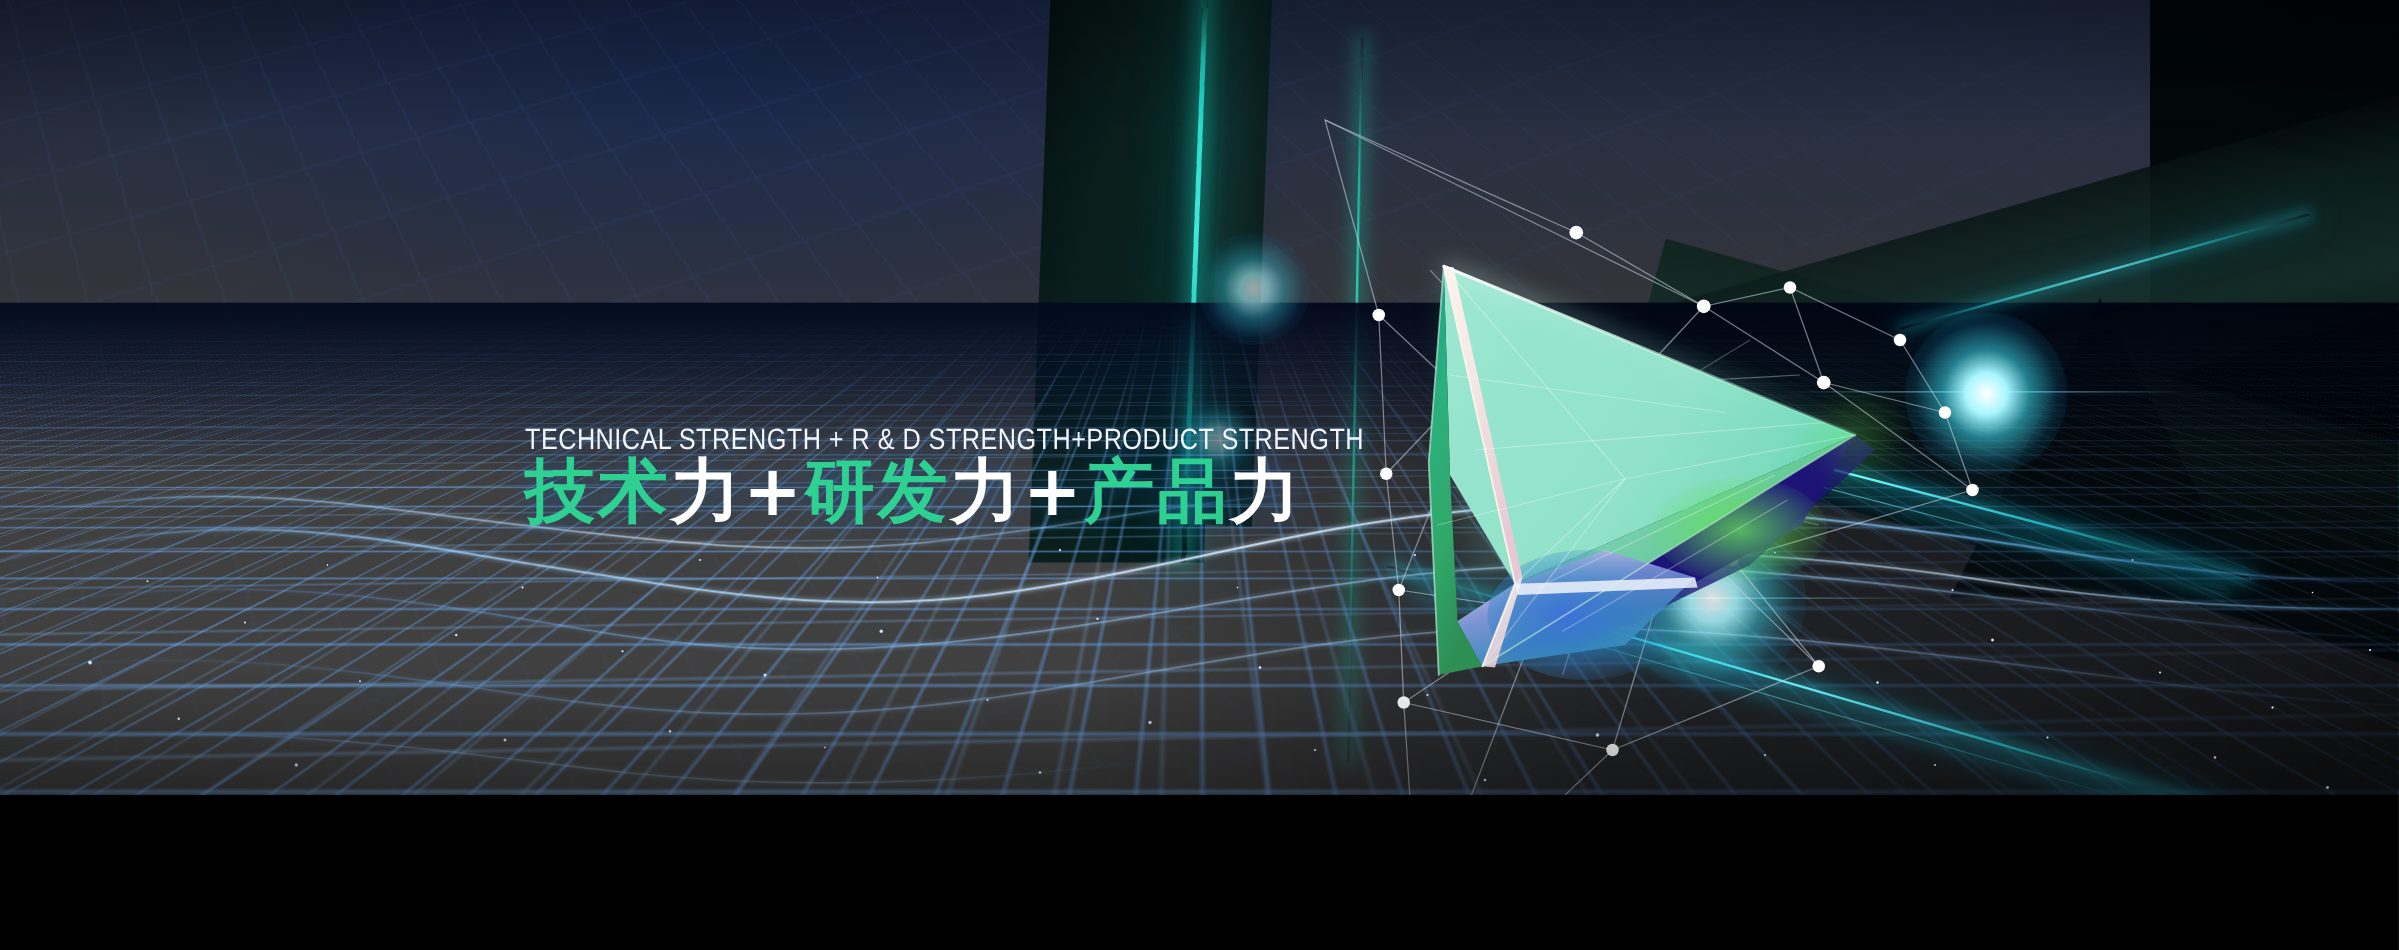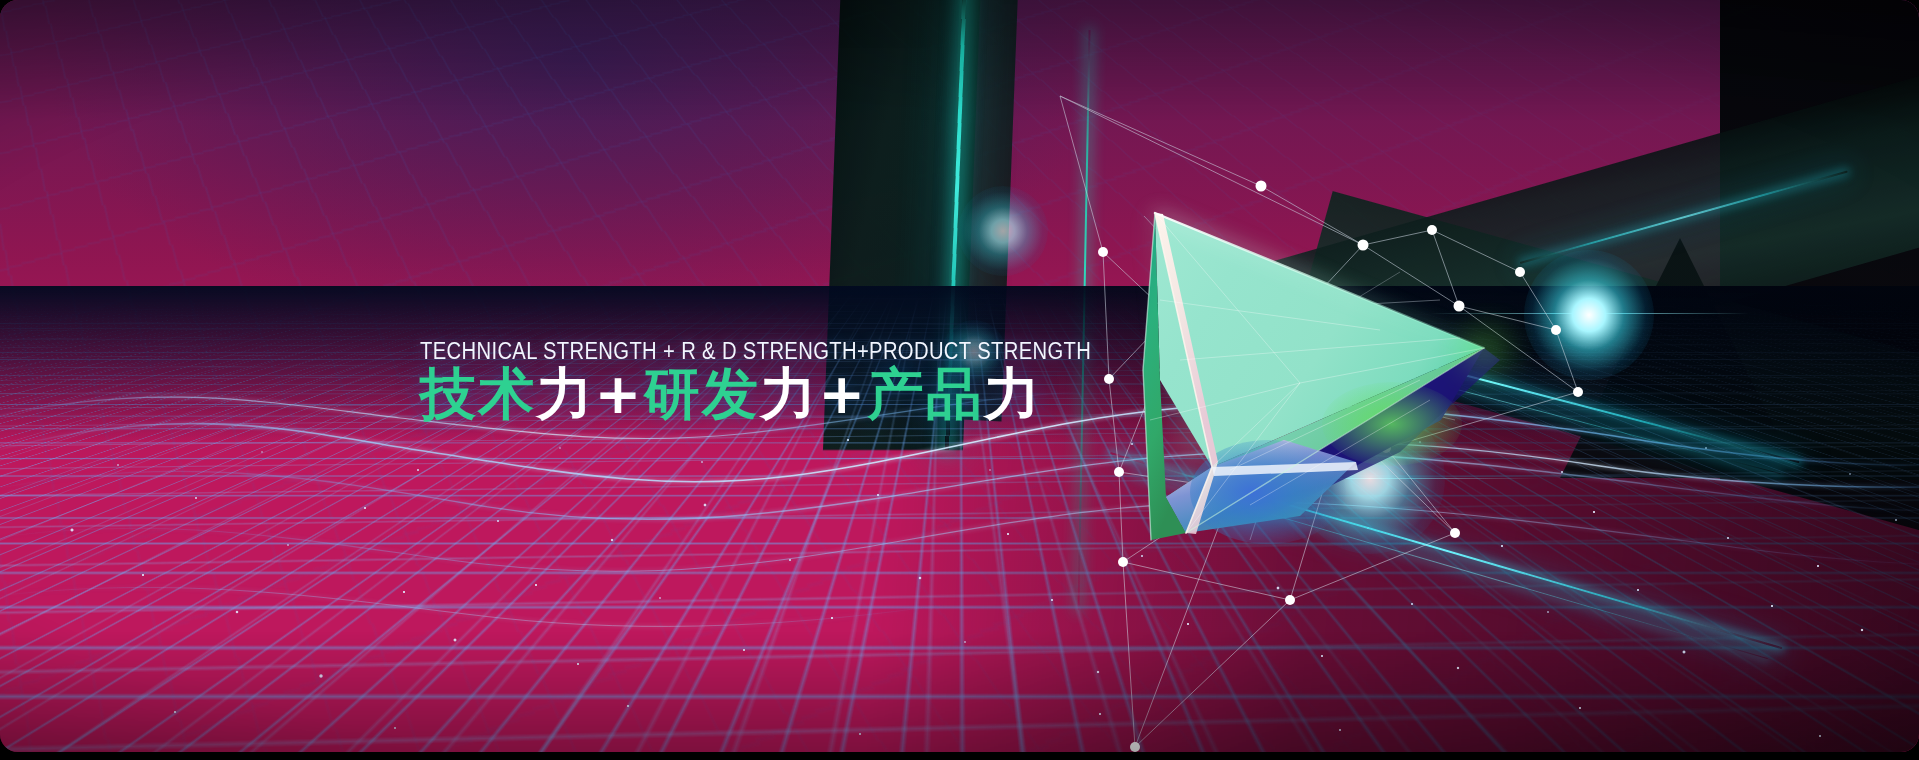--- a/index.html
+++ b/index.html
@@ -6,24 +6,23 @@
   * { margin:0; padding:0; box-sizing:border-box; }
   html,body { background:#000; }
   body {
     font-family:"Liberation Sans", sans-serif;
     -webkit-font-smoothing:antialiased;
   }
 
   #banner {
     position:relative;
     width:1919px;
-    height:752px;
+    height:636px;
     overflow:hidden;
-    background:#be185d;
-    border-radius:18px;
+    background:#404040;
   }
 
   .layer { position:absolute; inset:0; pointer-events:none; }
 
   
   #bg-base {
     background:
       radial-gradient(ellipse 900px 620px at 14% 34%, #0c2360 0%, #08194a 38%, rgba(4,14,44,0) 74%),
       radial-gradient(ellipse 1100px 760px at 86% 26%, #000206 0%, #00050e 40%, rgba(0,4,14,0) 76%),
       linear-gradient(100deg, #061churn 0%, #05143c 0%, #04112f 30%, #020a20 52%, #01060f 70%, #000306 100%);

